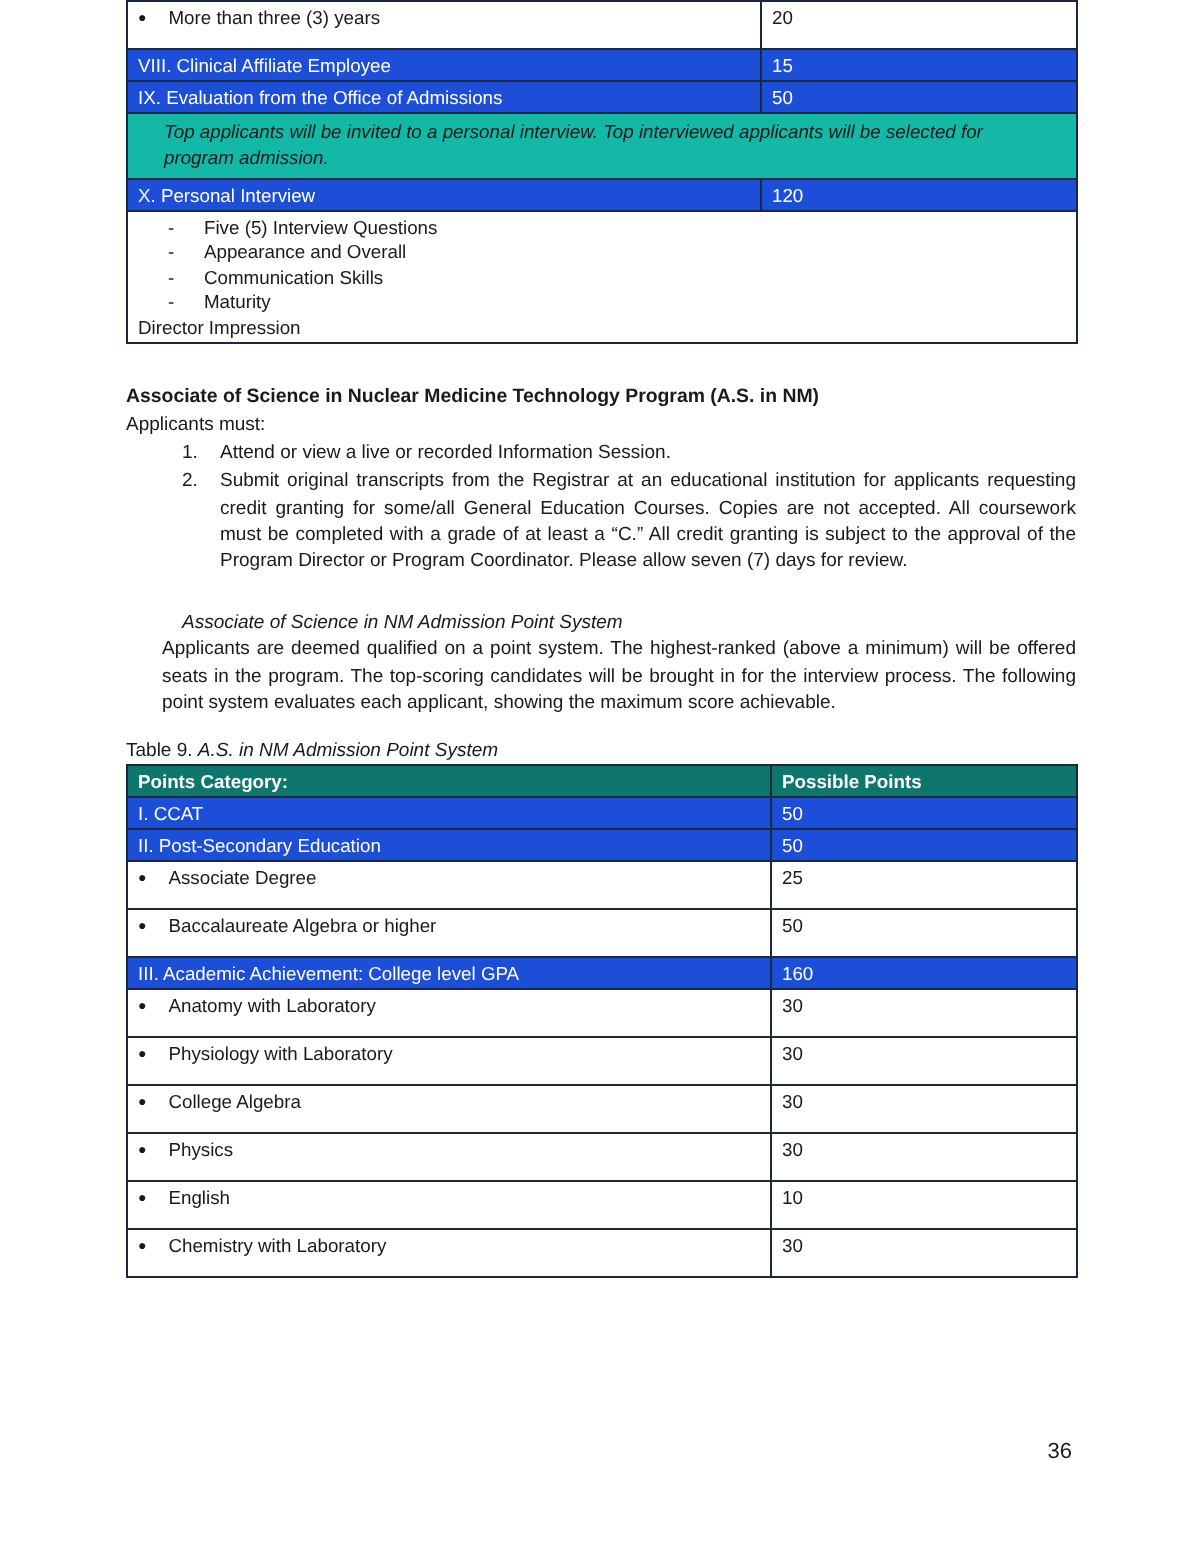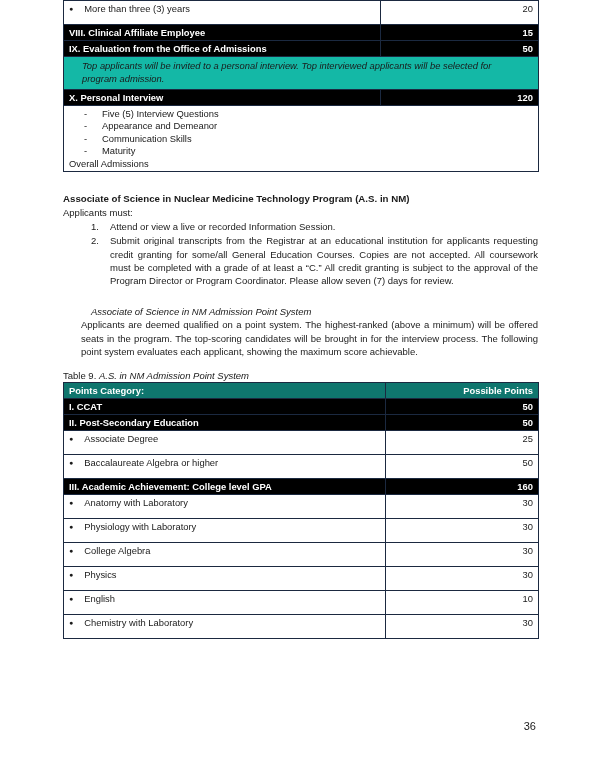--- a/index.html
+++ b/index.html
@@ -13,28 +13,28 @@
   
   table.points {
     border-collapse:collapse; table-layout:fixed; width:475px;
     font-size:9.4px; line-height:12.5px; margin:0;
   }
   table.points td {
     border:1.5px solid #1b2940; box-sizing:border-box;
     padding:1px 5px; vertical-align:top;
   }
   tr.section td, tr.total td {
-    background:#000000; color:#ffffff; font-weight:bold;
+    background:#1d4ed8; color:#ffffff; font-weight:normal;
     height:16px; line-height:13px; vertical-align:middle;
   }
   tr.header td {
     background:#0f766e; color:#ffffff; font-weight:bold;
     height:16px; line-height:13px; vertical-align:middle;
   }
-  td.value { text-align:right; }
+  td.value { text-align:left; }
   tr.bullet td { height:24px; padding-top:2px; background:#ffffff; }
   td.label-bullet { padding-left:27px; }
   span.bullet-glyph { display:inline-block; font-size:7px; vertical-align:1px; margin-right:11px; }
   tr.noterow td { font-style:italic; padding:3px 18px 3px 18px; height:33px; background:#14b8a6; }
   tr.dashlist td { height:62px; padding:2px 5px 1px 5px; background:#ffffff; line-height:12.4px; }
   .dash-item { padding-left:15px; }
   .dash-glyph { display:inline-block; width:18px; }
   .dash-footer { padding-left:0; }
 
   
@@ -80,24 +80,24 @@
           <tr class="noterow">
             <td colspan="2">Top applicants will be invited to a personal interview. Top interviewed applicants will be selected for program admission.</td>
           </tr>
           <tr class="section">
             <td>X. Personal Interview</td>
             <td class="value">120</td>
           </tr>
           <tr class="dashlist">
             <td colspan="2">
               <div class="dash-item"><span class="dash-glyph">-</span><span>Five (5) Interview Questions</span></div>
-              <div class="dash-item"><span class="dash-glyph">-</span><span>Appearance and Demeanor</span></div>
+              <div class="dash-item"><span class="dash-glyph">-</span><span>Appearance and Overall</span></div>
               <div class="dash-item"><span class="dash-glyph">-</span><span>Communication Skills</span></div>
               <div class="dash-item"><span class="dash-glyph">-</span><span>Maturity</span></div>
-              <div class="dash-footer">Overall Admissions</div>
+              <div class="dash-footer">Director Impression</div>
             </td>
           </tr>
         </tbody>
     </table>
 
     <div class="heading">Associate of Science in Nuclear Medicine Technology Program (A.S. in NM)</div>
     <div class="applicants">Applicants must:</div>
     <div id="numbered-list">
         <div class="num-item">
           <span class="num">1.</span>

